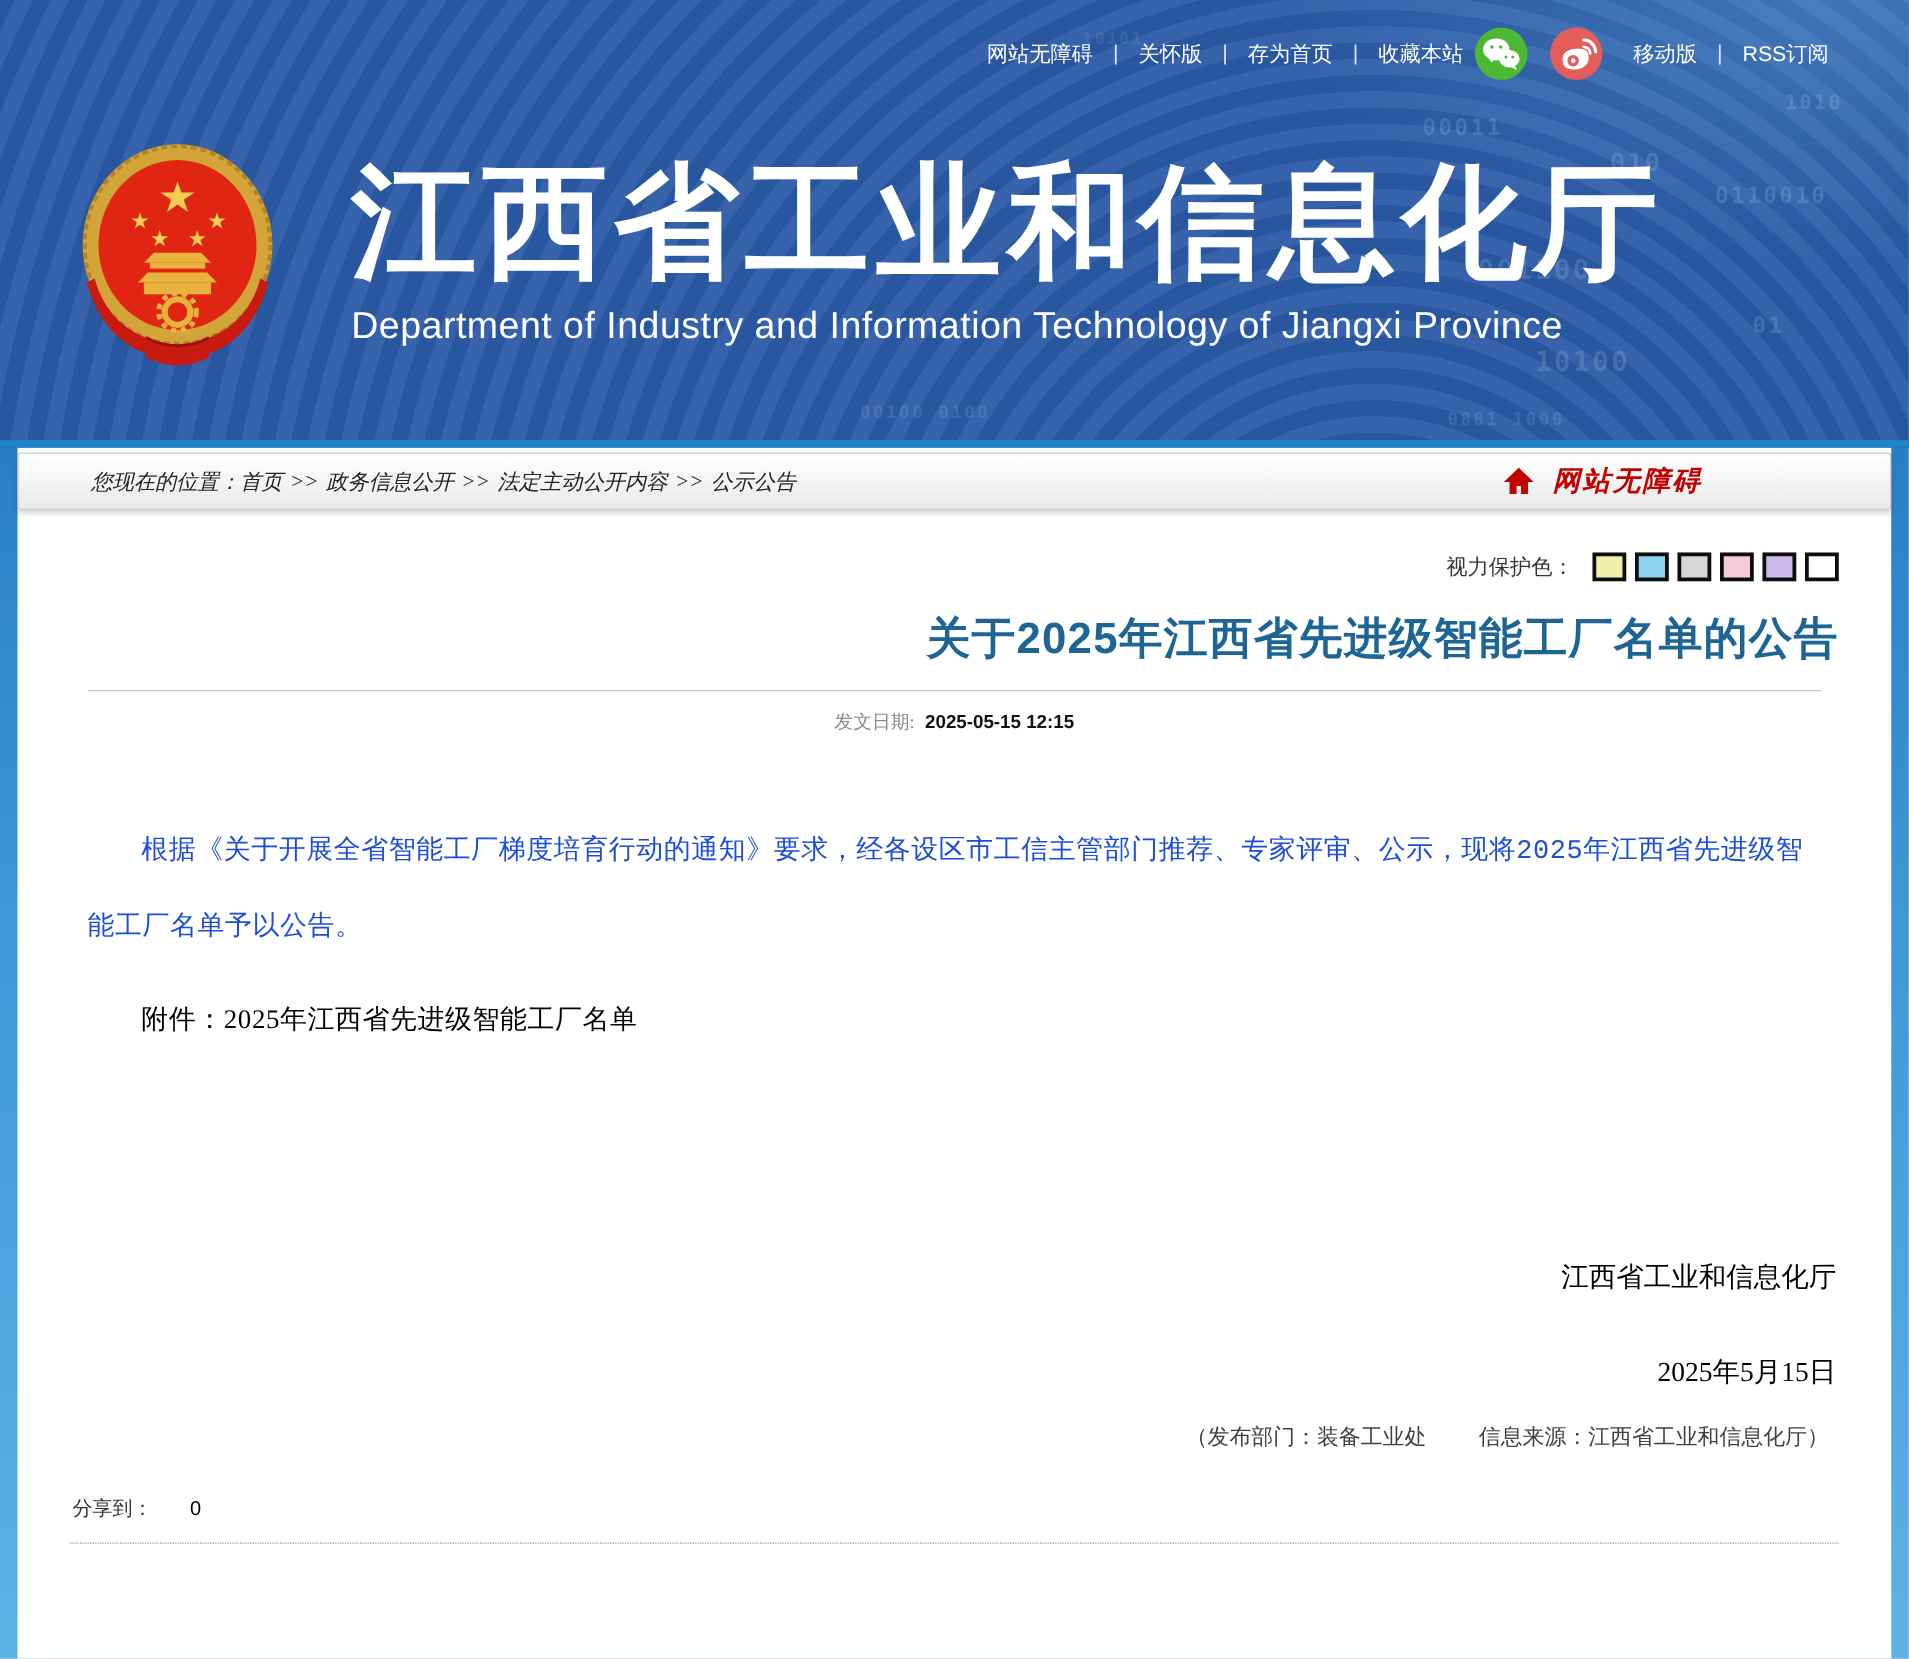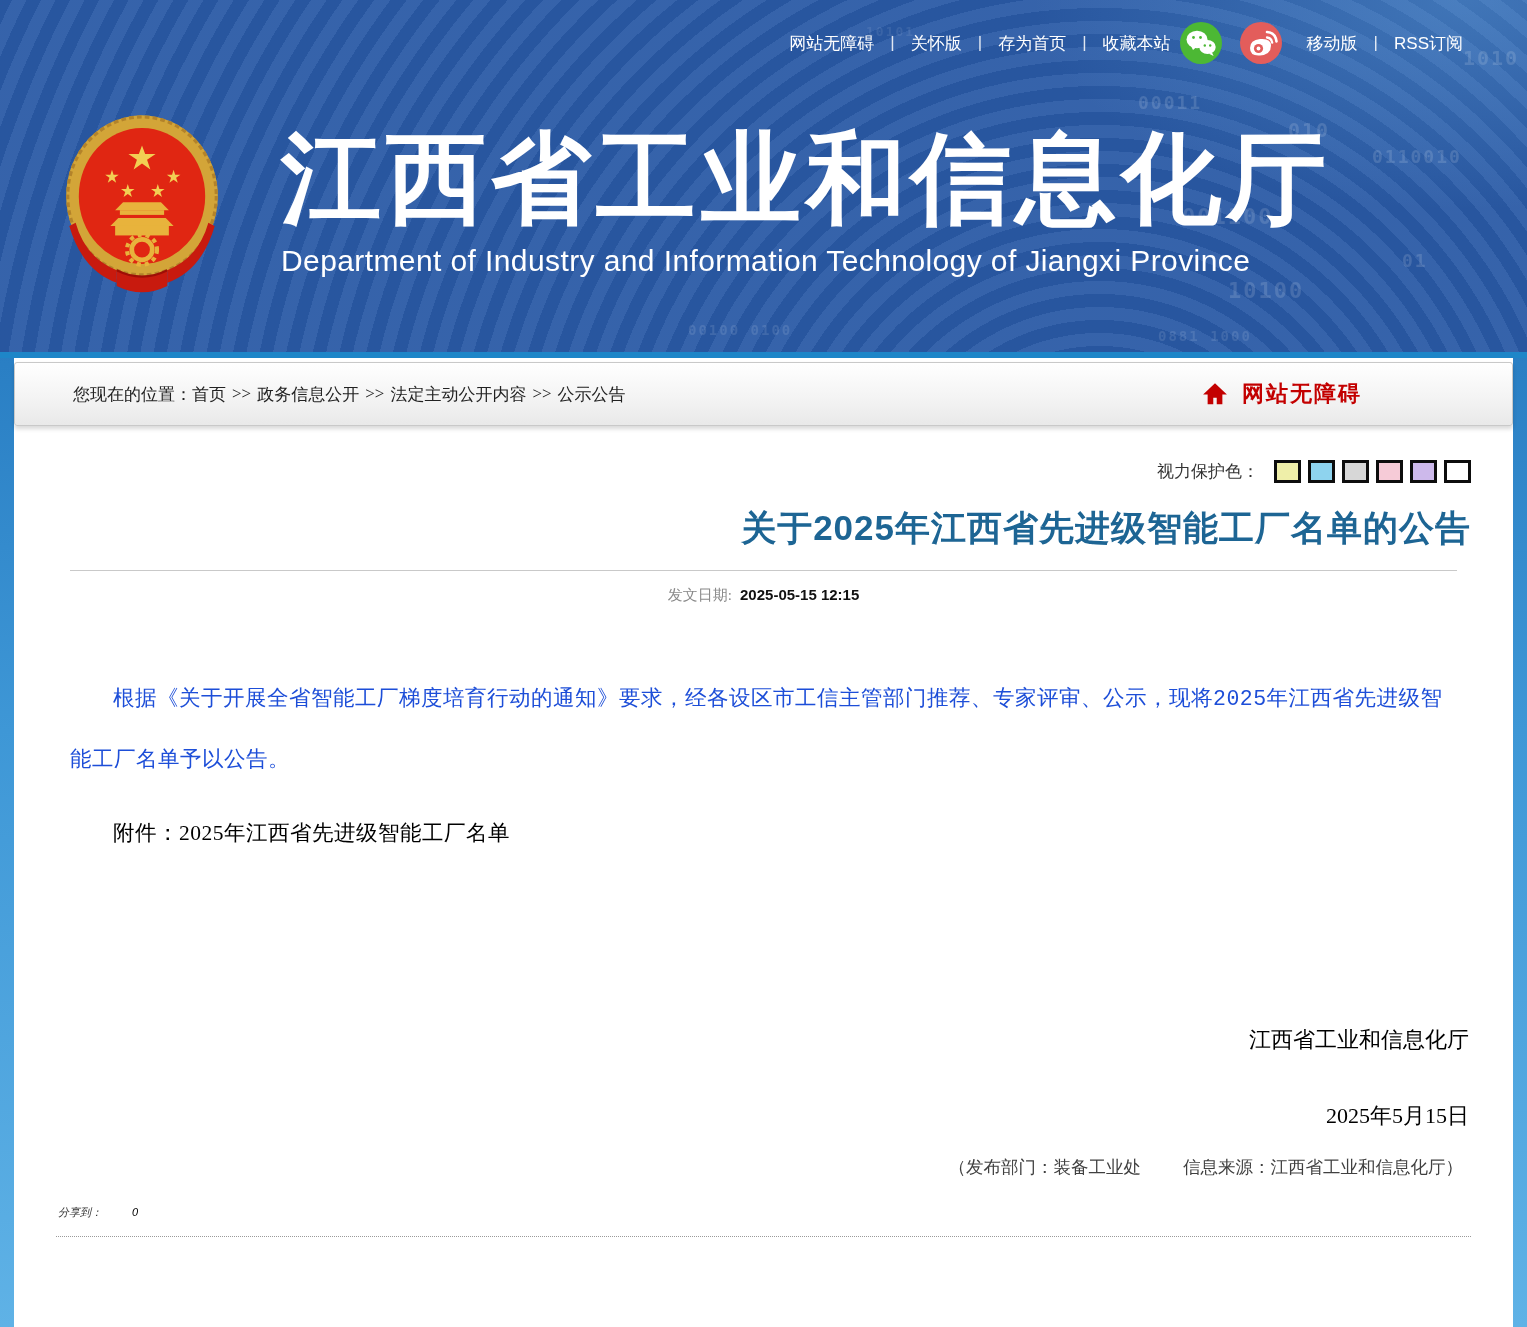--- a/index.html
+++ b/index.html
@@ -27,26 +27,26 @@
   .soc{width:42px;height:42px;border-radius:50%;margin:0 9px;display:inline-block;vertical-align:middle;cursor:pointer;}
   .soc:first-of-type{margin-left:22px;}
   .soc + .rnav{margin-left:16px;}
   .brand{position:absolute;left:63px;top:112px;display:flex;align-items:flex-start;z-index:4;}
   .brand-text{margin-left:60px;color:#fff;}
   .brand-cn{font-size:100px;font-weight:bold;letter-spacing:5px;line-height:1;margin-top:16px;white-space:nowrap;}
   .brand-en{font-size:30px;margin-top:16px;letter-spacing:.4px;white-space:nowrap;}
   
   .main{margin:0 14px;background:#fff;height:969px;box-sizing:border-box;padding-top:4px;}
   .crumb-bar{
-    height:64px;box-sizing:border-box;
+    height:46px;box-sizing:border-box;
     background:linear-gradient(180deg,#ffffff 0%,#f4f4f4 55%,#e9e9e9 100%);
     border:1px solid #c9c9c9;border-radius:3px;
     box-shadow:0 3px 4px rgba(0,0,0,.15);
     display:flex;align-items:center;padding:0 12px 0 58px;
-    font-family:"Liberation Serif","DejaVu Serif",serif;font-size:17px;color:#222;
+    font-family:"Liberation Serif","DejaVu Serif",serif;font-size:17px;color:#222;font-style:italic;
   }
   .crumb-left{display:flex;align-items:center;white-space:nowrap;}
   .crumb-left .sep{margin:0 6px;}
   .crumb-left .crumb-lnk{cursor:pointer;}
   .crumb-right{margin-left:auto;display:flex;align-items:center;padding-right:138px;}
   .back-home{
     font-family:"Liberation Sans",sans-serif;font-size:22px;font-weight:bold;
     color:#C30000;margin-left:14px;cursor:pointer;letter-spacing:2px;
   }
   .content{padding:0 42px;}
@@ -74,36 +74,36 @@
     margin:26px 14px 0;font-family:"Liberation Serif","DejaVu Serif",serif;
     font-size:21.5px;color:#000;text-indent:2em;letter-spacing:.5px;
   }
   .attach-name{cursor:pointer;}
   .sig-agency{margin-top:178px;text-align:right;font-family:"Liberation Serif","DejaVu Serif",serif;font-size:22px;color:#000;padding-right:2px;}
   .sig-date{margin-top:46px;text-align:right;font-family:"Liberation Serif","DejaVu Serif",serif;font-size:22px;color:#000;padding-right:2px;}
   .pub-row{margin-top:24px;text-align:right;font-family:"Liberation Serif","DejaVu Serif",serif;font-size:17.5px;color:#404040;padding-right:8px;}
   .pub-gap{display:inline-block;width:42px;}
   .tools-row{margin-top:9px;text-align:right;font-family:"Liberation Serif","DejaVu Serif",serif;font-size:17.5px;color:#111;padding-right:8px;}
   .tools-row span{cursor:pointer;}
-  .share-row{margin-top:26px;font-size:11px;color:#333;padding-left:2px;font-style:italic;}
+  .share-row{margin-top:36px;font-size:16px;color:#333;padding-left:2px;}
   .share-count{margin-left:30px;color:#000;cursor:pointer;}
   .dotted-rule{margin-top:16px;border-bottom:1px dotted #9a9a9a;}
 </style>
 </head>
 <body>
 
 <div class="site-header">
   <span class="bin" style="left:1288px;top:118px;font-size:20px;">010</span>
   <span class="bin" style="left:1372px;top:146px;font-size:18px;">0110010</span>
   <span class="bin" style="left:1138px;top:92px;font-size:18px;">00011</span>
   <span class="bin" style="left:1182px;top:204px;font-size:22px;">001100</span>
   <span class="bin" style="left:1228px;top:278px;font-size:22px;">10100</span>
   <span class="bin" style="left:1402px;top:250px;font-size:18px;">01</span>
   <span class="bin" style="left:688px;top:322px;font-size:14px;opacity:.8;">00100 0100</span>
-  <span class="bin" style="left:1428px;top:46px;font-size:20px;margin-left:35px;">1010</span>
+  <span class="bin" style="left:1428px;top:72px;font-size:16px;">1010</span>
   <span class="bin" style="left:1158px;top:328px;font-size:14px;opacity:.8;">0881 1000</span>
   <span class="bin" style="left:866px;top:24px;font-size:13px;opacity:.6;">10101</span>
 
   <div class="topnav">
     <span class="lnk">网站无障碍</span>
     <span class="pipe">|</span>
     <span class="lnk">关怀版</span>
     <span class="pipe">|</span>
     <span class="lnk">存为首页</span>
     <span class="pipe">|</span>

